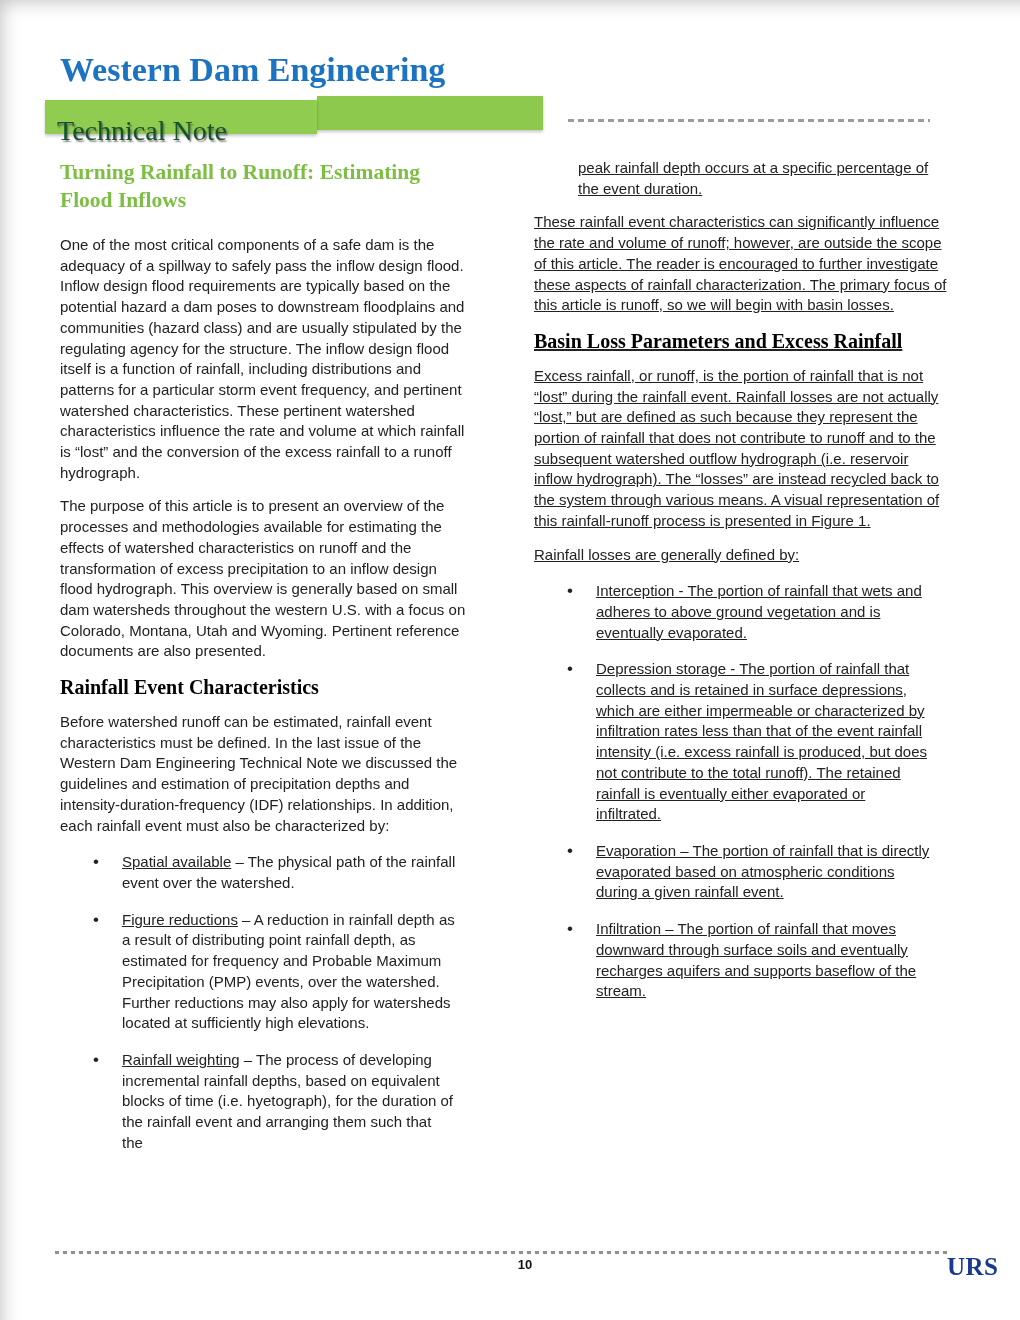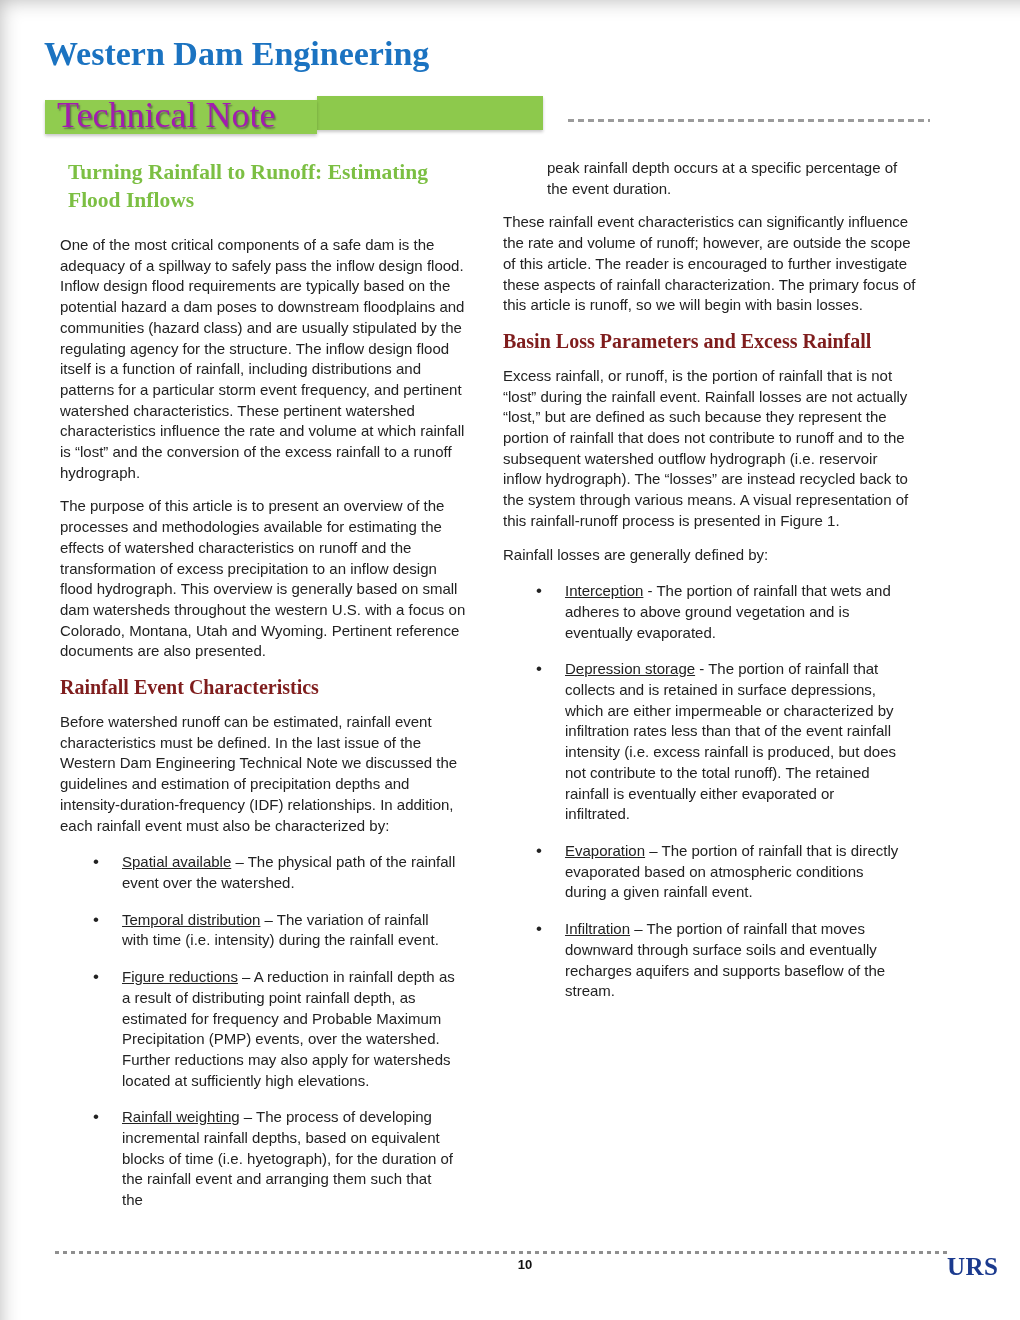--- a/index.html
+++ b/index.html
@@ -10,53 +10,53 @@
     overflow:hidden;
     box-shadow:inset 14px 14px 20px -14px rgba(0,0,0,0.28);
     font-family:"Liberation Sans", sans-serif;
     color:#222222;
   }
   
   .brand{
     position:absolute;left:44px;top:34px;
     font-family:"Liberation Serif", serif;
     font-weight:bold;font-size:34px;line-height:40px;
-    color:#1B73C1;margin:0;
+    color:#1B73C1;margin:16px;
   }
   .banner-seg{
     position:absolute;background:#90CC4F;
     box-shadow:0 2px 3px rgba(0,0,0,0.22);
   }
   .banner-left{left:45px;top:100px;width:272px;height:34px;}
   .banner-right{left:317px;top:96px;width:226px;height:34px;background:#8DC94C;}
   .banner-text{
-    position:absolute;left:57px;top:96px;
+    position:absolute;left:57px;top:112px;
     font-family:"Liberation Serif", serif;
-    font-size:36px;line-height:38px;color:#a21caf;
+    font-size:28px;line-height:38px;color:#14532d;
     text-shadow:1.5px 1.5px 1.5px rgba(70,70,70,0.65);
     margin:0;font-weight:500;
   }
   .header-dash{
     position:absolute;left:568px;top:119px;width:362px;height:3px;
     background:repeating-linear-gradient(to right,#9b9b9b 0 6px,transparent 6px 10px);
   }
   
   .col{position:absolute;top:158px;width:412px;font-size:15px;line-height:20.7px;}
   .col-left{left:60px;}
-  .col-right{left:503px;width:415px;}
+  .col-right{left:534px;width:415px;text-decoration:underline;}
   .col p{margin:0 0 13px 0;}
   .green-title{
     font-family:"Liberation Serif", serif;
     font-weight:bold;font-size:21.5px;line-height:28px;
-    color:#7CBF43;margin:0 0 21px 8px;
+    color:#7CBF43;margin:0 0 21px 0;
   }
   .blue-heading{
     font-family:"Liberation Serif", serif;
     font-weight:bold;font-size:20px;line-height:25px;
-    color:#7f1d1d;margin:5px 0 12px 0;
+    color:#000000;margin:5px 0 12px 0;
   }
   ul.bullets{list-style:none;margin:0;padding:0;}
   ul.bullets li{position:relative;padding-left:46px;margin:16px;}
   ul.bullets .dot{position:absolute;left:17px;top:0;}
   ul.bullets .dot::before{content:"\2022";font-size:17px;}
   .term{text-decoration:underline;}
   .continuation{padding-left:44px;}
   
   .footer-dash{
     position:absolute;left:55px;top:1251px;width:893px;height:3px;
@@ -90,24 +90,20 @@
     <p>The purpose of this article is to present an overview of the processes and methodologies available for estimating the effects of watershed characteristics on runoff and the transformation of excess precipitation to an inflow design flood hydrograph. This overview is generally based on small dam watersheds throughout the western U.S. with a focus on Colorado, Montana, Utah and Wyoming. Pertinent reference documents are also presented.</p>
     <h3 class="blue-heading">Rainfall Event Characteristics</h3>
     <p>Before watershed runoff can be estimated, rainfall event characteristics must be defined. In the last issue of the Western Dam Engineering Technical Note we discussed the guidelines and estimation of precipitation depths and intensity-duration-frequency (IDF) relationships. In addition, each rainfall event must also be characterized by:</p>
     <ul class="bullets">
       <li>
         <span class="dot"></span>
         <span class="term">Spatial available</span><span> – The physical path of the rainfall event over the watershed.</span>
       </li>
       <li>
         <span class="dot"></span>
-        <span class="term">Temporal distribution</span><span> – The variation of rainfall with time (i.e. intensity) during the rainfall event.</span>
-      </li>
-      <li>
-        <span class="dot"></span>
         <span class="term">Figure reductions</span><span> – A reduction in rainfall depth as a result of distributing point rainfall depth, as estimated for frequency and Probable Maximum Precipitation (PMP) events, over the watershed. Further reductions may also apply for watersheds located at sufficiently high elevations.</span>
       </li>
       <li>
         <span class="dot"></span>
         <span class="term">Rainfall weighting</span><span> – The process of developing incremental rainfall depths, based on equivalent blocks of time (i.e. hyetograph), for the duration of the rainfall event and arranging them such that the</span>
       </li>
     </ul>
   </section>
 
   <section class="col col-right">

